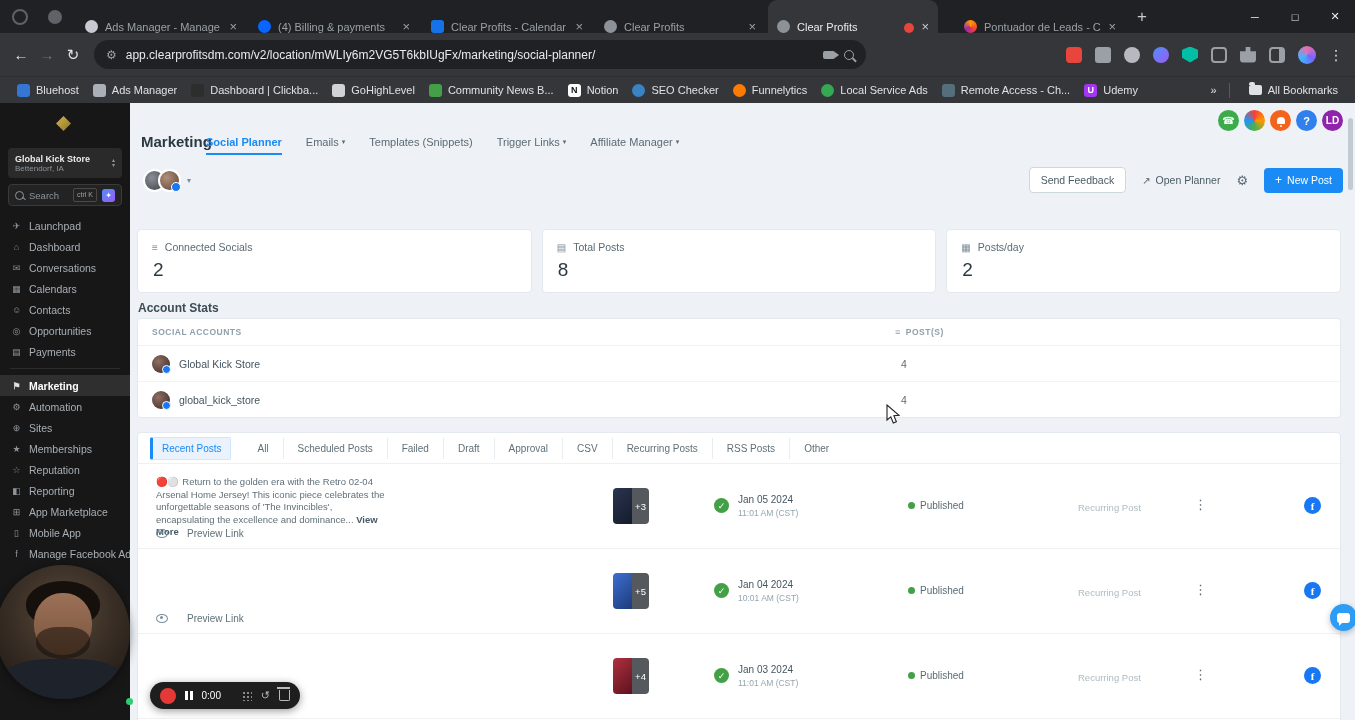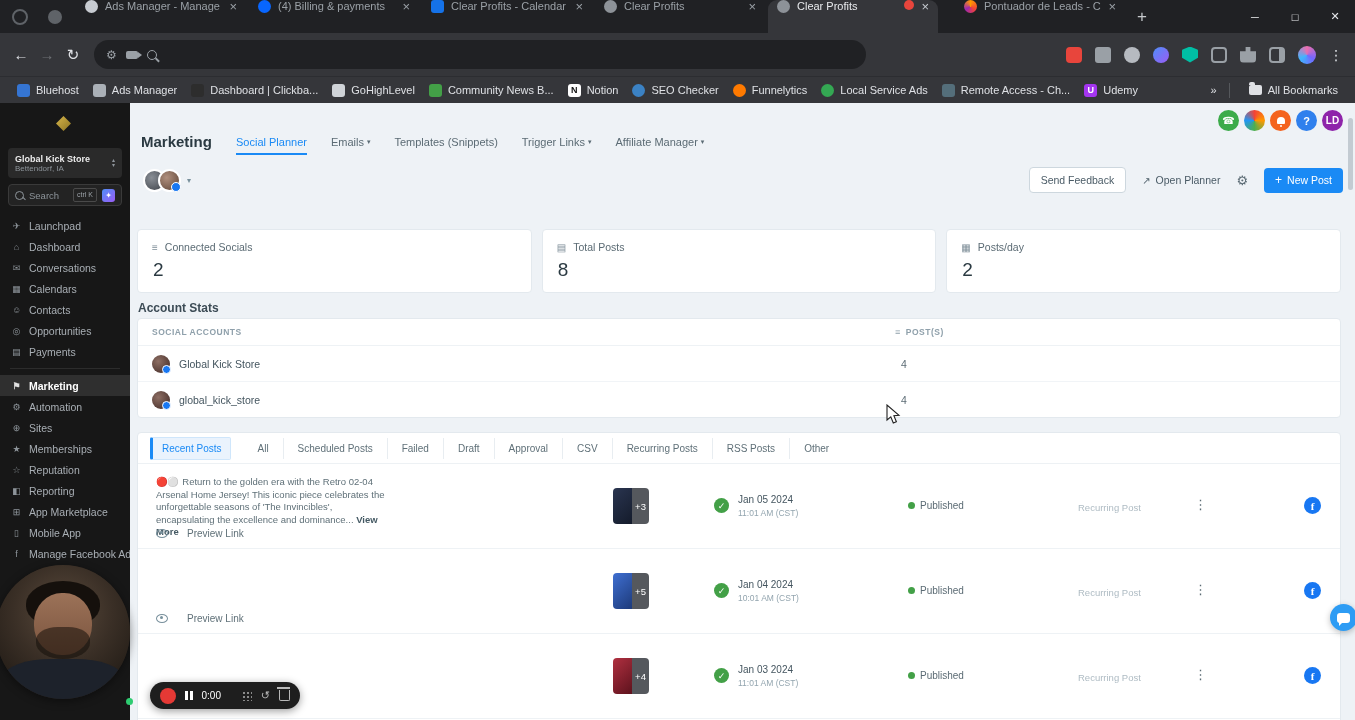--- a/index.html
+++ b/index.html
@@ -3,21 +3,21 @@
 <meta charset="utf-8">
 <style>
   html,body{margin:0;padding:0;background:#000;}
   .screen{position:relative;width:1355px;height:720px;overflow:hidden;background:#eef2f6;
           font-family:"Liberation Sans",sans-serif;-webkit-font-smoothing:antialiased;}
 
   
   .tabstrip{position:absolute;top:0;left:0;right:0;height:33px;background:#202124;display:flex;align-items:center;}
   .ts-dot1{width:16px;height:16px;border-radius:50%;border:2px solid #5f6368;margin-left:12px;box-sizing:border-box;}
   .ts-dot2{width:14px;height:14px;border-radius:50%;background:#5f6368;margin-left:20px;margin-right:14px;}
-  .tab{position:relative;height:33px;display:flex;align-items:flex-start;gap:7px;padding:0 9px;width:170px;
+  .tab{position:relative;height:33px;display:flex;align-items:flex-end;gap:7px;padding:0 9px;width:170px;
        box-sizing:border-box;color:#9aa0a6;font-size:11px;border-radius:9px 9px 0 0;flex:none;margin-right:3px;}
   .tab.active{background:#35363a;color:#e8eaed;}
   .tab.grouped{margin-left:14px;}
   .fav{width:13px;height:13px;border-radius:50%;flex:none;}
   .fv1{background:#c7cbd1;}
   .fv2{background:#0866ff;}
   .fv3{background:#1572e8;border-radius:3px;}
   .fv4{background:#8d9298;}
   .fv5{background:#8d9298;}
   .fv6{background:conic-gradient(#ff9800,#f44336,#9c27b0,#ff9800);}
@@ -100,21 +100,21 @@
   .trefer{background:conic-gradient(#f44336,#ff9800,#4caf50,#2196f3,#f44336);}
   .tbell{background:#f4631e;}
   .bellshape{width:8px;height:7px;background:#fff;border-radius:4px 4px 1px 1px;position:relative;}
   .bellshape::after{content:"";position:absolute;left:3px;bottom:-2.5px;width:2px;height:2px;border-radius:50%;background:#fff;}
   .thelp{background:#2f80ed;font-weight:700;}
   .tavatar{background:#8e24aa;font-size:10px;font-weight:700;}
 
   .page-title{position:absolute;left:11px;top:30px;font-size:15px;font-weight:700;color:#2b3a42;}
   .page-tabs{position:absolute;left:76px;top:33px;display:flex;gap:24px;font-size:11px;color:#5b6b74;align-items:center;}
   .page-tab{display:flex;align-items:center;gap:3px;position:relative;}
-  .page-tab.active{color:#1a8af5;font-weight:400;margin-left:30px;}
+  .page-tab.active{color:#1a8af5;font-weight:700;}
   .page-tab.active::after{content:"";position:absolute;left:0;right:0;bottom:-7px;height:2px;background:#1a8af5;}
   .chev{font-size:7px;color:inherit;}
 
   .avatar-group{position:absolute;left:13px;top:66px;display:flex;align-items:center;}
   .avg{width:23px;height:23px;border-radius:50%;border:2px solid #fff;box-sizing:border-box;flex:none;}
   .avg1{background:radial-gradient(circle at 35% 35%,#8a8f96,#3c4148);}
   .avg2{background:radial-gradient(circle at 35% 35%,#b08f7d,#5d4335);margin-left:-8px;position:relative;}
   .avg2::after{content:"";position:absolute;right:-2px;bottom:-2px;width:8px;height:8px;border-radius:50%;background:#1877f2;border:1.5px solid #fff;}
   .avg-chev{color:#78909c;font-size:8px;margin-left:6px;}
 
@@ -247,20 +247,21 @@
       <span class="wc">✕</span>
     </div>
   </div>
 
   <div class="toolbar">
     <span class="nav-btn">←</span>
     <span class="nav-btn disabled">→</span>
     <span class="nav-btn">↻</span>
     <div class="urlbar">
       <span class="site-icon">⚙</span>
+      <span class="url-text">app.clearprofitsdm.com/v2/location/mWLIy6m2VG5T6kbIUgFx/marketing/social-planner/</span>
       <span class="cam-ico"></span>
       <span class="mag-ico"></span>
     </div>
     <div class="ext-row">
       <span class="ext x1"></span>
       <span class="ext x2"></span>
       <span class="ext x3"></span>
       <span class="ext x4"></span>
       <span class="ext x5"></span>
       <span class="ext x6"></span>

